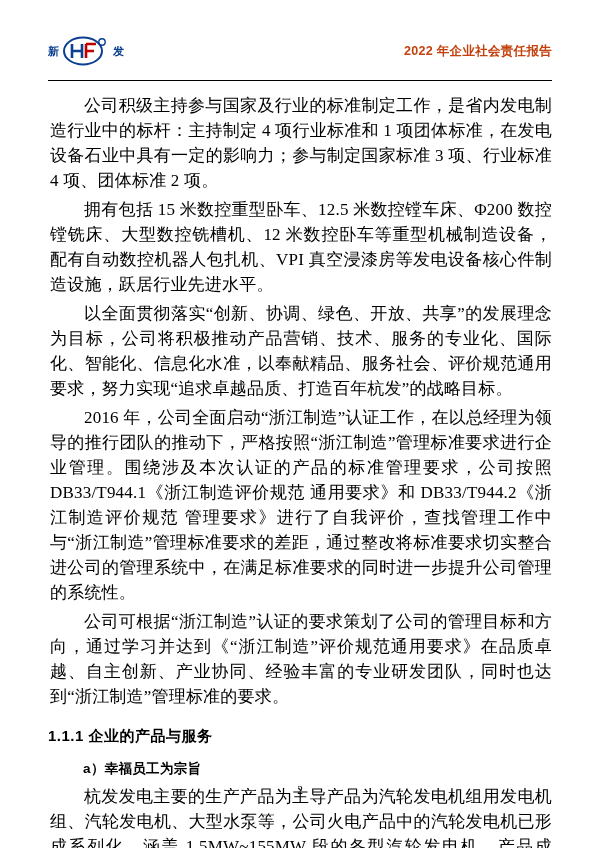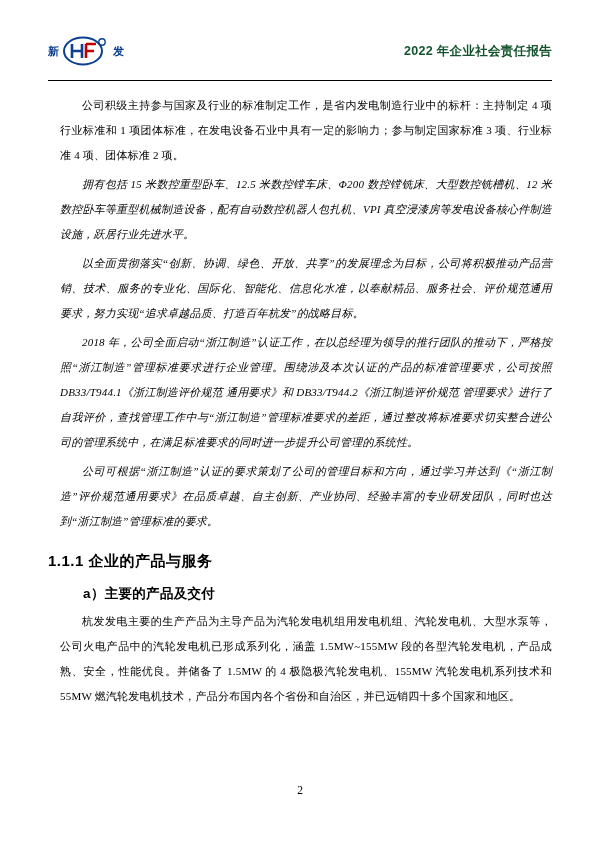--- a/index.html
+++ b/index.html
@@ -52,52 +52,51 @@
     font-family: "Liberation Sans", sans-serif;
     font-size: 11px;
     color: #0b3f8f;
     font-weight: bold;
     line-height: 1;
   }
   .header-title {
     font-family: "Liberation Sans", sans-serif;
     font-size: 12.5px;
     font-weight: bold;
-    color: #14532d;
+    color: #c2410c;
     letter-spacing: 0.3px;
     white-space: nowrap;
   }
   .header-rule {
     position: absolute;
     top: 80px;
     left: 48px;
     right: 48px;
     height: 1px;
     background: #000000;
   }
 
   
   .content {
     position: absolute;
     top: 93px;
     left: 48px;
     width: 504px;
   }
   p.para {
-    margin: 0 0 2px 12px;
-    font-size: 11px;
+    margin: 0 0 2px 2px;
+    font-size: 17px;
     line-height: 25px;
     text-align: justify;
     text-justify: inter-ideograph;
     text-indent: 2em;
     letter-spacing: 0.2px;
   }
   p.para.gap {
     margin-top: 4px;
-    font-style: italic;
   }
 
   h3.heading {
     margin: 18px 0 12px 0;
     font-family: "Liberation Sans", sans-serif;
     font-size: 15px;
     font-weight: bold;
     letter-spacing: 0.5px;
   }
   h4.subheading {
@@ -139,23 +138,23 @@
       <span class="logo-tail">发</span>
     </div>
     <div class="header-title">2022 年企业社会责任报告</div>
   </div>
   <div class="header-rule"></div>
 
   <div class="content">
     <p class="para">公司积级主持参与国家及行业的标准制定工作，是省内发电制造行业中的标杆：主持制定 4 项行业标准和 1 项团体标准，在发电设备石业中具有一定的影响力；参与制定国家标准 3 项、行业标准 4 项、团体标准 2 项。</p>
     <p class="para gap">拥有包括 15 米数控重型卧车、12.5 米数控镗车床、Φ200 数控镗铣床、大型数控铣槽机、12 米数控卧车等重型机械制造设备，配有自动数控机器人包扎机、VPI 真空浸漆房等发电设备核心件制造设施，跃居行业先进水平。</p>
     <p class="para gap">以全面贯彻落实“创新、协调、绿色、开放、共享”的发展理念为目标，公司将积极推动产品营销、技术、服务的专业化、国际化、智能化、信息化水准，以奉献精品、服务社会、评价规范通用要求，努力实现“追求卓越品质、打造百年杭发”的战略目标。</p>
-    <p class="para gap">2018 年，公司全面启动“浙江制造”认证工作，在以总经理为领导的推行团队的推动下，严格按照“浙江制造”管理标准要求进行企业管理。围绕涉及本次认证的产品的标准管理要求，公司按照 DB33/T944.1《浙江制造评价规范 通用要求》和 DB33/T944.2《浙江制造评价规范 管理要求》进行了自我评价，查找管理工作中与“浙江制造”管理标准要求的差距，通过整改将标准要求切实整合进公司的管理系统中，在满足标准要求的同时进一步提升公司管理的系统性。</p>
+    <p class="para gap">2016 年，公司全面启动“浙江制造”认证工作，在以总经理为领导的推行团队的推动下，严格按照“浙江制造”管理标准要求进行企业管理。围绕涉及本次认证的产品的标准管理要求，公司按照 DB33/T944.1《浙江制造评价规范 通用要求》和 DB33/T944.2《浙江制造评价规范 管理要求》进行了自我评价，查找管理工作中与“浙江制造”管理标准要求的差距，通过整改将标准要求切实整合进公司的管理系统中，在满足标准要求的同时进一步提升公司管理的系统性。</p>
     <p class="para gap">公司可根据“浙江制造”认证的要求策划了公司的管理目标和方向，通过学习并达到《“浙江制造”评价规范通用要求》在品质卓越、自主创新、产业协同、经验丰富的专业研发团队，同时也达到“浙江制造”管理标准的要求。</p>
 
     <h3 class="heading">1.1.1 企业的产品与服务</h3>
-    <h4 class="subheading">a）主要的产品及交付</h4>
+    <h4 class="subheading">a）幸福员工为宗旨</h4>
 
     <p class="para">杭发发电主要的生产产品为主导产品为汽轮发电机组用发电机组、汽轮发电机、大型水泵等，公司火电产品中的汽轮发电机已形成系列化，涵盖 1.5MW~155MW 段的各型汽轮发电机，产品成熟、安全，性能优良。并储备了 1.5MW 的 4 极隐极汽轮发电机、155MW 汽轮发电机系列技术和 55MW 燃汽轮发电机技术，产品分布国内各个省份和自治区，并已远销四十多个国家和地区。</p>
   </div>
 
   <div class="footer">2</div>
 </div>
 
 </body></html>

